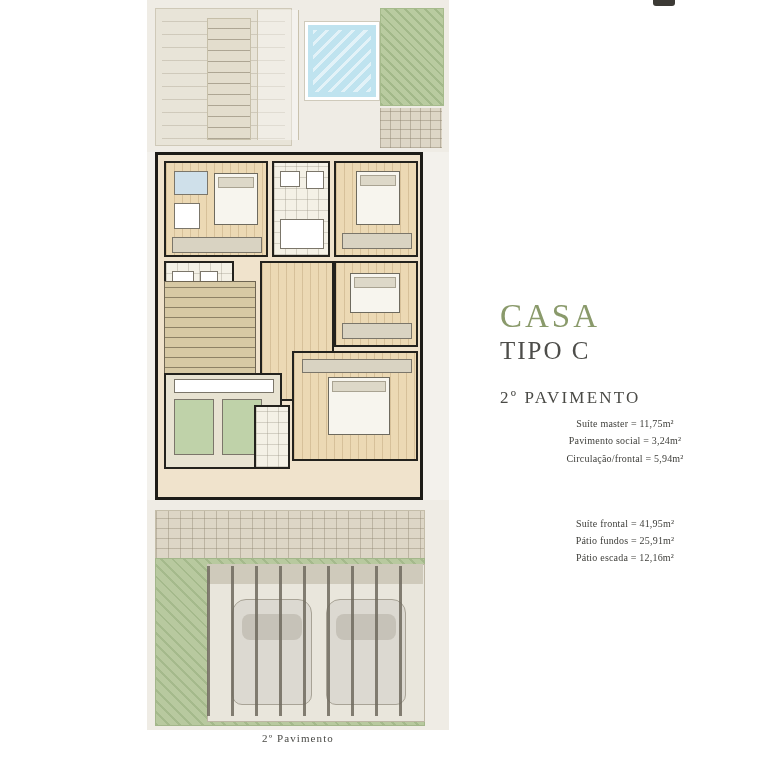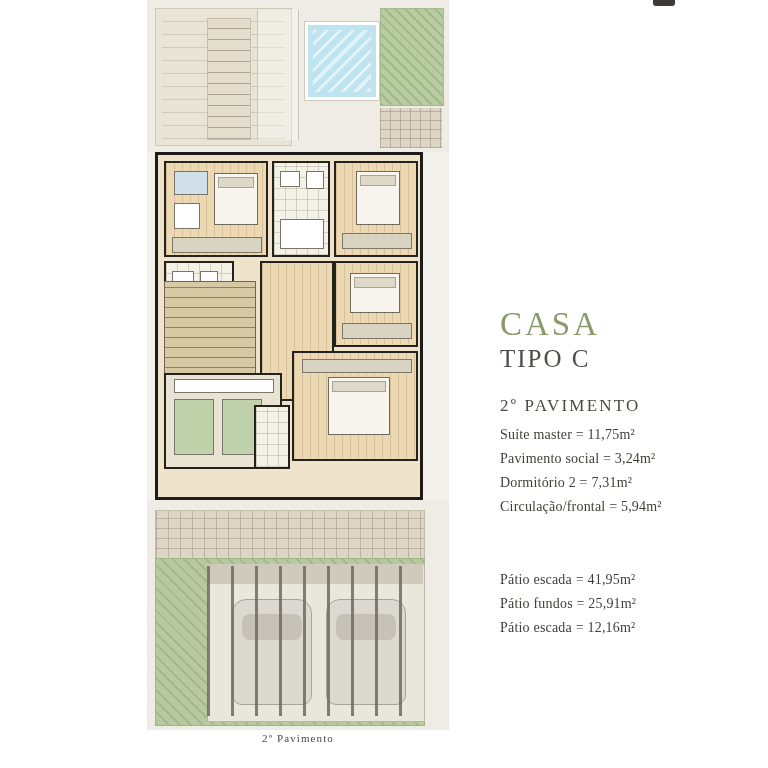--- a/index.html
+++ b/index.html
@@ -272,21 +272,20 @@
     left: 500px;
     top: 300px;
     width: 250px;
   }
   .title-casa {
     font-family: "Liberation Serif", serif;
     font-size: 33px;
     letter-spacing: 3px;
     color: #8a9a6b;
     line-height: 1;
-    margin-top: 8px;
   }
   .title-tipo {
     font-family: "Liberation Serif", serif;
     font-size: 25px;
     letter-spacing: 2px;
     color: #4d4d4a;
     line-height: 1.25;
     margin-top: 2px;
   }
   .section {
@@ -295,25 +294,26 @@
   .section-head {
     font-family: "Liberation Serif", serif;
     font-size: 17px;
     letter-spacing: 2.2px;
     color: #4a4a46;
     margin-bottom: 7px;
   }
   .section-head.green { color: #8a9a6b; }
   .item {
     font-family: "Liberation Serif", serif;
-    font-size: 14px;
+    font-size: 10px;
     color: #3e3e3a;
     line-height: 1.72;
     letter-spacing: .2px;
     white-space: nowrap;
+    text-align: center;
   }
   .gap { height: 26px; }
 </style>
 </head>
 <body>
 
 <div class="page">
 
   <div class="corner-notch"></div>
 
@@ -392,26 +392,25 @@
 
   <div class="text-col">
 
     <div class="title-casa">CASA</div>
     <div class="title-tipo">TIPO C</div>
 
     <div class="section">
       <div class="section-head">2º PAVIMENTO</div>
       <div class="item">Suíte master = 11,75m²</div>
       <div class="item">Pavimento social = 3,24m²</div>
-      <div class="item">Dormitório 2 = 7,31m²</div>
       <div class="item">Circulação/frontal = 5,94m²</div>
     </div>
 
     <div class="gap"></div>
 
     <div class="section">
-      <div class="item">Pátio escada = 41,95m²</div>
+      <div class="item">Suíte frontal = 41,95m²</div>
       <div class="item">Pátio fundos = 25,91m²</div>
       <div class="item">Pátio escada = 12,16m²</div>
     </div>
   </div>
 
 </div>
 
 </body></html>

